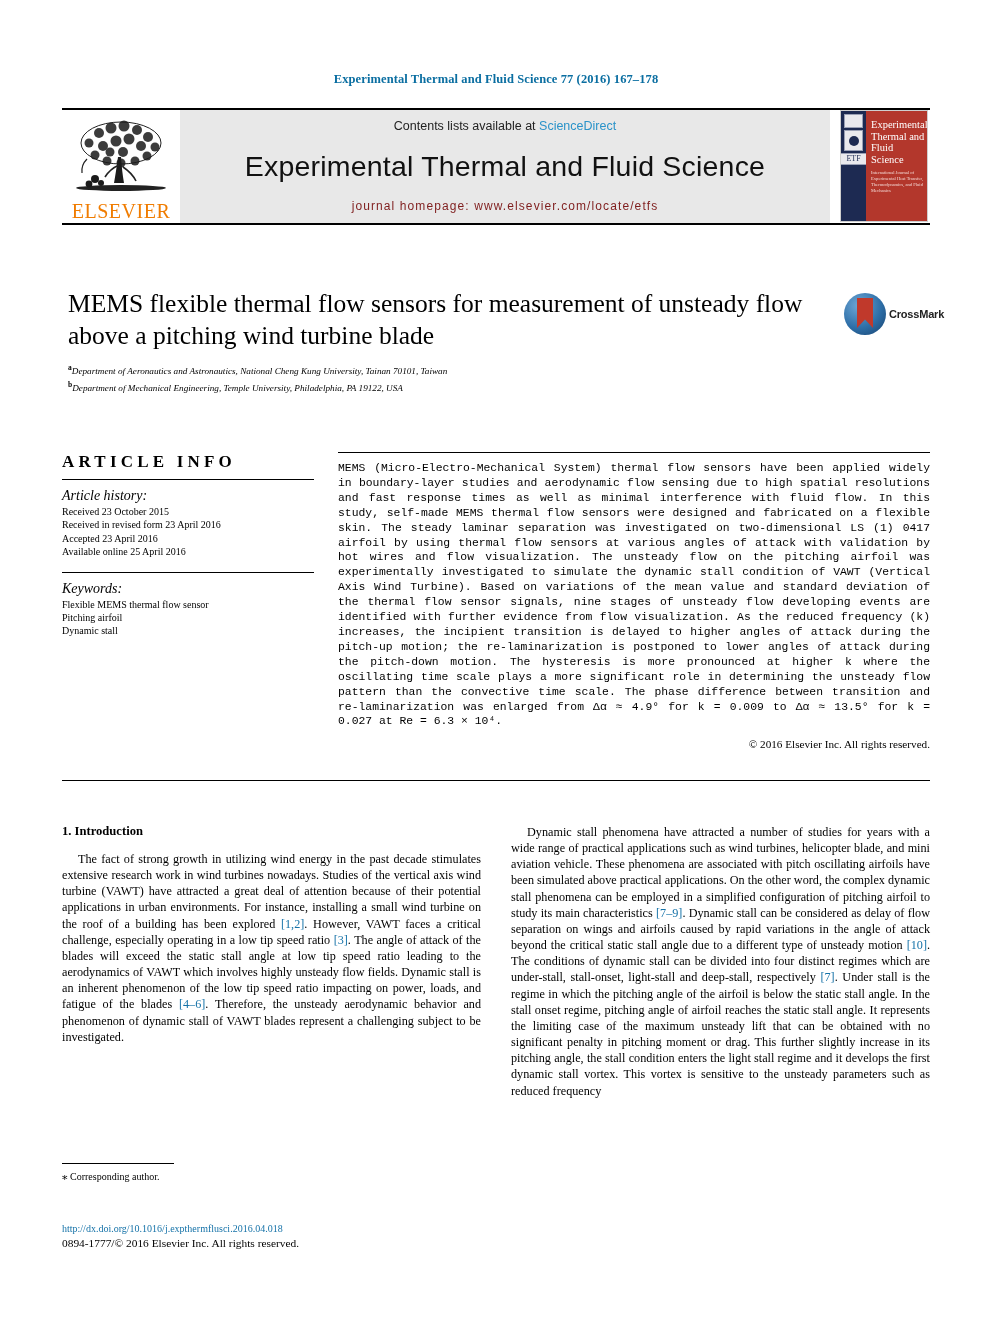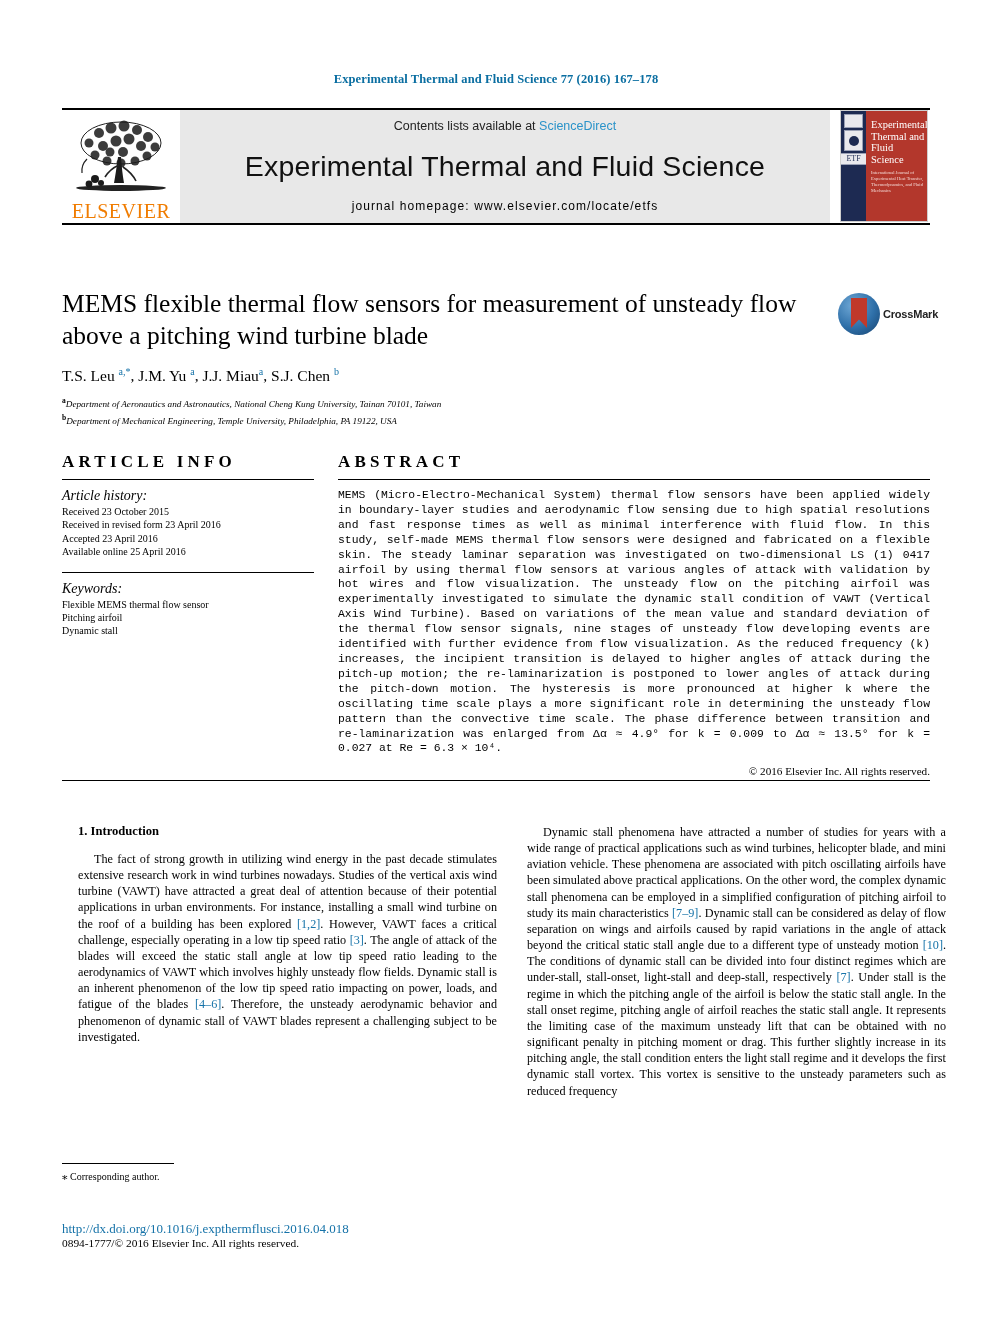--- a/index.html
+++ b/index.html
@@ -90,21 +90,21 @@
   }
   .journal-name {
     font-family: "Liberation Sans", sans-serif;
     font-size: 28.5px;
     color: #111;
     letter-spacing: .2px;
   }
   .homepage-line {
     font-family: "Liberation Sans", sans-serif;
     font-size: 12px;
-    color: #000000;
+    color: #7f1d1d;
     letter-spacing: 1.1px;
   }
   .cover-thumb {
     width: 92px;
     flex: 0 0 92px;
     margin-left: 8px;
     display: flex;
     align-items: flex-start;
     justify-content: center;
   }
@@ -177,21 +177,21 @@
     color: #f4d9d5;
   }
   .banner-bottom-rule {
     border-bottom: 2px solid #000;
   }
 
   
   .title-block {
     position: absolute;
     top: 288px;
-    left: 62px;
+    left: 68px;
     width: 868px;
   }
   .article-title {
     font-size: 25.5px;
     line-height: 32px;
     font-weight: normal;
     margin: 0;
     width: 785px;
     color: #000;
     font-family: "Liberation Serif", serif;
@@ -312,21 +312,21 @@
     top: 780px;
     left: 62px;
     width: 868px;
     border-top: 1.6px solid #000;
   }
 
   
   .body-cols {
     position: absolute;
     top: 824px;
-    left: 78px;
+    left: 62px;
     width: 868px;
     display: flex;
     gap: 30px;
   }
   .bcol {
     width: 419px;
     flex: 0 0 419px;
   }
   .h2 {
     font-size: 12.6px;
@@ -368,21 +368,21 @@
   .fn-em { font-style: italic; }
   .link { color: #1572a8; }
 
   .footer-block {
     position: absolute;
     top: 1222px;
     left: 62px;
     width: 500px;
   }
   .doi {
-    font-size: 13px;
+    font-size: 10px;
     color: #1572a8;
     line-height: 14px;
   }
   .issn {
     font-size: 11.4px;
     line-height: 14px;
   }
 </style>
 </head>
 <body>
@@ -460,21 +460,20 @@
   </div>
 
   <div class="title-block">
     <h1 class="article-title">MEMS flexible thermal flow sensors for measurement of unsteady flow above a pitching wind turbine blade</h1>
 
     <div class="crossmark">
       <div class="cm-circle"></div>
       <div class="cm-text">CrossMark</div>
     </div>
 
-    <div class="authors">T.S. Leu <sup>a,*</sup>, J.M. Yu <sup>a</sup>, J.J. Miau<sup>a</sup>, S.J. Chen <sup>b</sup></div>
 
     <div class="affil">
       <div><sup>a</sup><span>Department of Aeronautics and Astronautics, National Cheng Kung University, Tainan 70101, Taiwan</span></div>
       <div><sup>b</sup><span>Department of Mechanical Engineering, Temple University, Philadelphia, PA 19122, USA</span></div>
     </div>
   </div>
 
   <div class="info-abstract">
     <div class="col-info">
       <div class="sec-head">ARTICLE INFO</div>
@@ -491,21 +490,20 @@
         <div class="info-label">Keywords:</div>
         <div class="info-list">
           <div>Flexible MEMS thermal flow sensor</div>
           <div>Pitching airfoil</div>
           <div>Dynamic stall</div>
         </div>
       </div>
     </div>
 
     <div class="col-abstract">
-      <div class="sec-head">ABSTRACT</div>
       <div class="rule-top">
         <div class="abstract-body">MEMS (Micro-Electro-Mechanical System) thermal flow sensors have been applied widely in boundary-layer studies and aerodynamic flow sensing due to high spatial resolutions and fast response times as well as minimal interference with fluid flow. In this study, self-made MEMS thermal flow sensors were designed and fabricated on a flexible skin. The steady laminar separation was investigated on two-dimensional LS (1) 0417 airfoil by using thermal flow sensors at various angles of attack with validation by hot wires and flow visualization. The unsteady flow on the pitching airfoil was experimentally investigated to simulate the dynamic stall condition of VAWT (Vertical Axis Wind Turbine). Based on variations of the mean value and standard deviation of the thermal flow sensor signals, nine stages of unsteady flow developing events are identified with further evidence from flow visualization. As the reduced frequency (k) increases, the incipient transition is delayed to higher angles of attack during the pitch-up motion; the re-laminarization is postponed to lower angles of attack during the pitch-down motion. The hysteresis is more pronounced at higher k where the oscillating time scale plays a more significant role in determining the unsteady flow pattern than the convective time scale. The phase difference between transition and re-laminarization was enlarged from Δα ≈ 4.9° for k = 0.009 to Δα ≈ 13.5° for k = 0.027 at Re = 6.3 × 10⁴.</div>
         <div class="abstract-copy">© 2016 Elsevier Inc. All rights reserved.</div>
       </div>
     </div>
   </div>
 
   <div class="divider-bottom"></div>
 
   <div class="body-cols">

